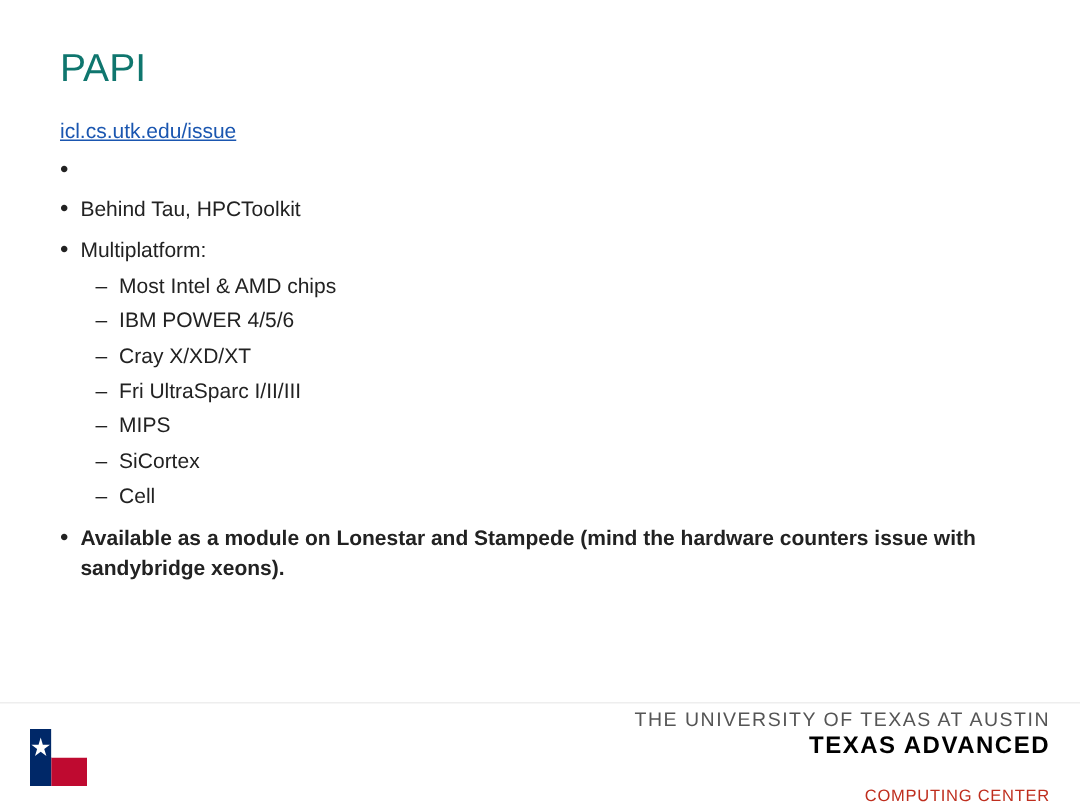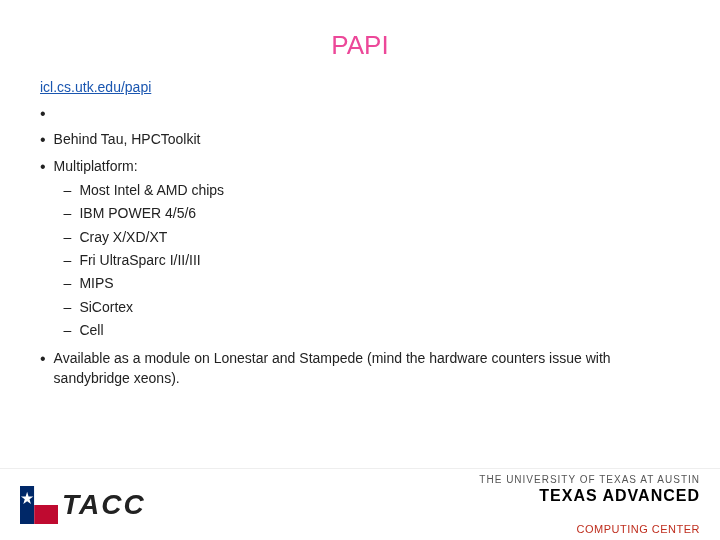--- a/index.html
+++ b/index.html
@@ -20,25 +20,24 @@
     }
 
     .slide-container {
       width: 720px;
       height: 540px;
       padding: 30px 40px 80px 40px;
       position: relative;
     }
 
     .title {
-      text-align: center;
       font-size: 26px;
       font-weight: normal;
       margin-bottom: 18px;
-      color: #ec4899;
+      color: #0f766e;
     }
 
     .intro-text {
       font-size: 14px;
       margin-bottom: 2px;
     }
 
     .link {
       color: #1a56b0;
       text-decoration: underline;
@@ -125,21 +124,21 @@
     }
 
     .right-logo {
       display: flex;
       flex-direction: column;
       align-items: flex-end;
       gap: 2px;
     }
 
     .right-logo-top {
-      font-size: 10px;
+      font-size: 13px;
       color: #555;
       letter-spacing: 1px;
       text-transform: uppercase;
     }
 
     .right-logo-main {
       font-size: 16px;
       font-weight: 900;
       color: #000000;
       letter-spacing: 1px;
@@ -151,31 +150,32 @@
       font-weight: normal;
       color: #bf2e1e;
       letter-spacing: 0.5px;
       text-transform: uppercase;
       margin-top: 16px;
     }
 
     .last-bullet {
       font-size: 14px;
       line-height: 1.45;
+      font-weight: bold;
     }
   </style>
 </head>
 <body>
 
 <div class="slide-container">
 
   <h1 class="title">PAPI</h1>
 
 
-  <a class="link">icl.cs.utk.edu/papi</a>
+  <a class="link">icl.cs.utk.edu/issue</a>
 
   <ul class="bullet-list">
     <li>
       <span class="bullet-dot">•</span>
     </li>
     <li>
       <span class="bullet-dot">•</span>
       <span class="bullet-text">Behind Tau, HPCToolkit</span>
     </li>
     <li>
@@ -228,21 +228,20 @@
         <rect x="0" y="0" width="40" height="40" fill="white" stroke="#ccc" stroke-width="0.5"></rect>
 
         <rect x="0" y="0" width="15" height="40" fill="#002868"></rect>
 
         <rect x="15" y="20" width="25" height="20" fill="#BF0A30"></rect>
 
         <rect x="15" y="0" width="25" height="20" fill="white"></rect>
 
         <polygon points="7.5,6 9,11 14,11 10,14 11.5,19 7.5,16 3.5,19 5,14 1,11 6,11" fill="white"></polygon>
       </svg>
-      <span class="tacc-letters">TACC</span>
     </div>
 
     <div class="right-logo">
       <span class="right-logo-top">THE UNIVERSITY OF TEXAS AT AUSTIN</span>
       <span class="right-logo-main">TEXAS ADVANCED</span>
       <span class="right-logo-sub">COMPUTING CENTER</span>
     </div>
   </div>
 
 </div>

